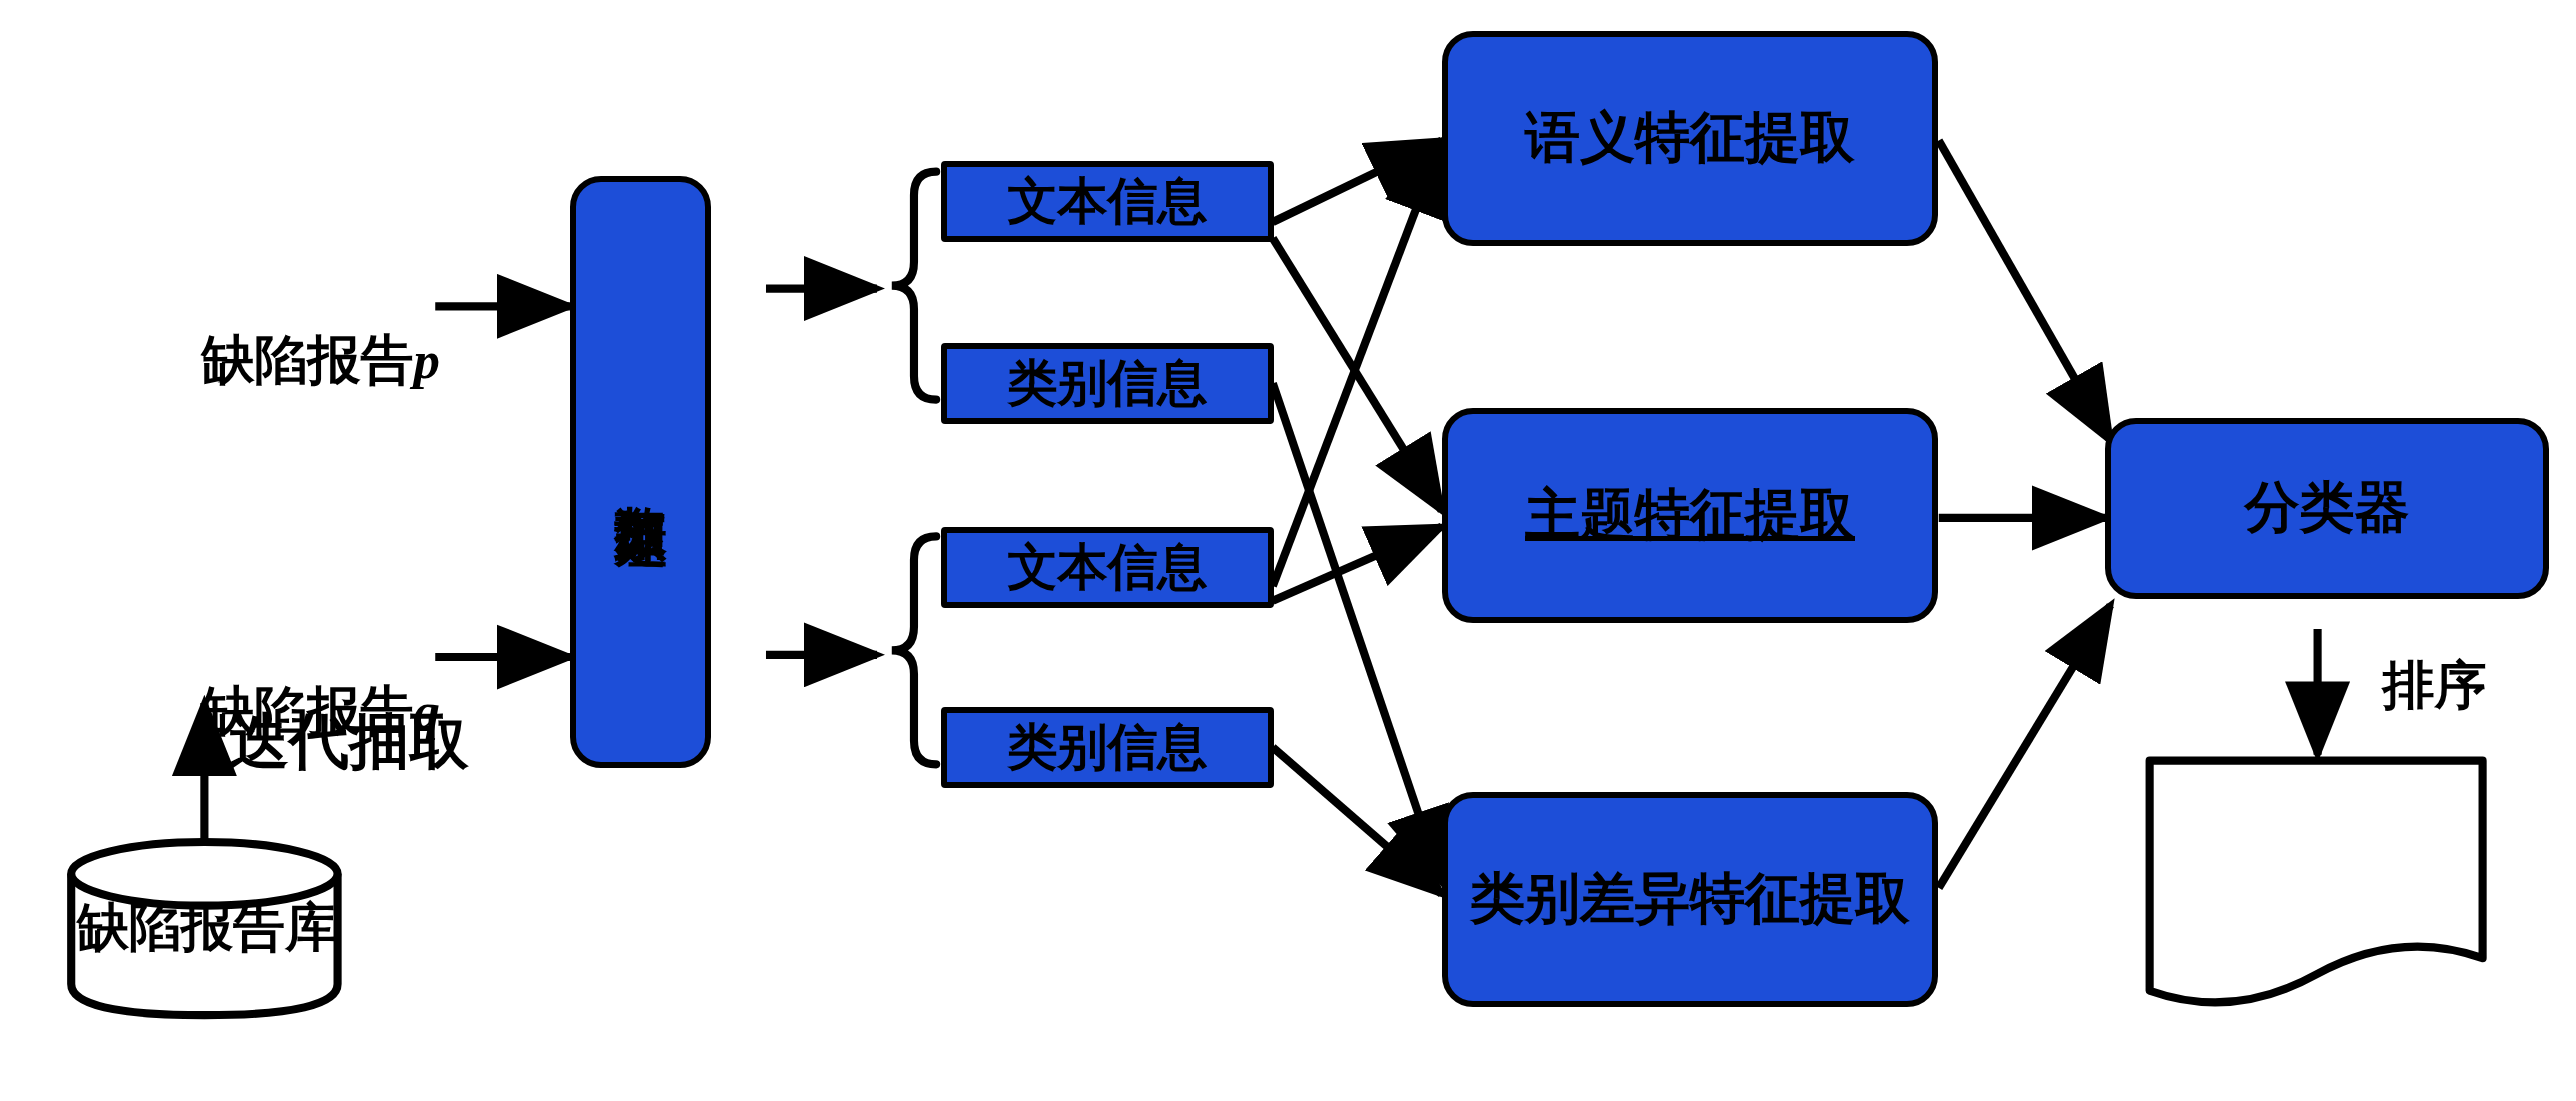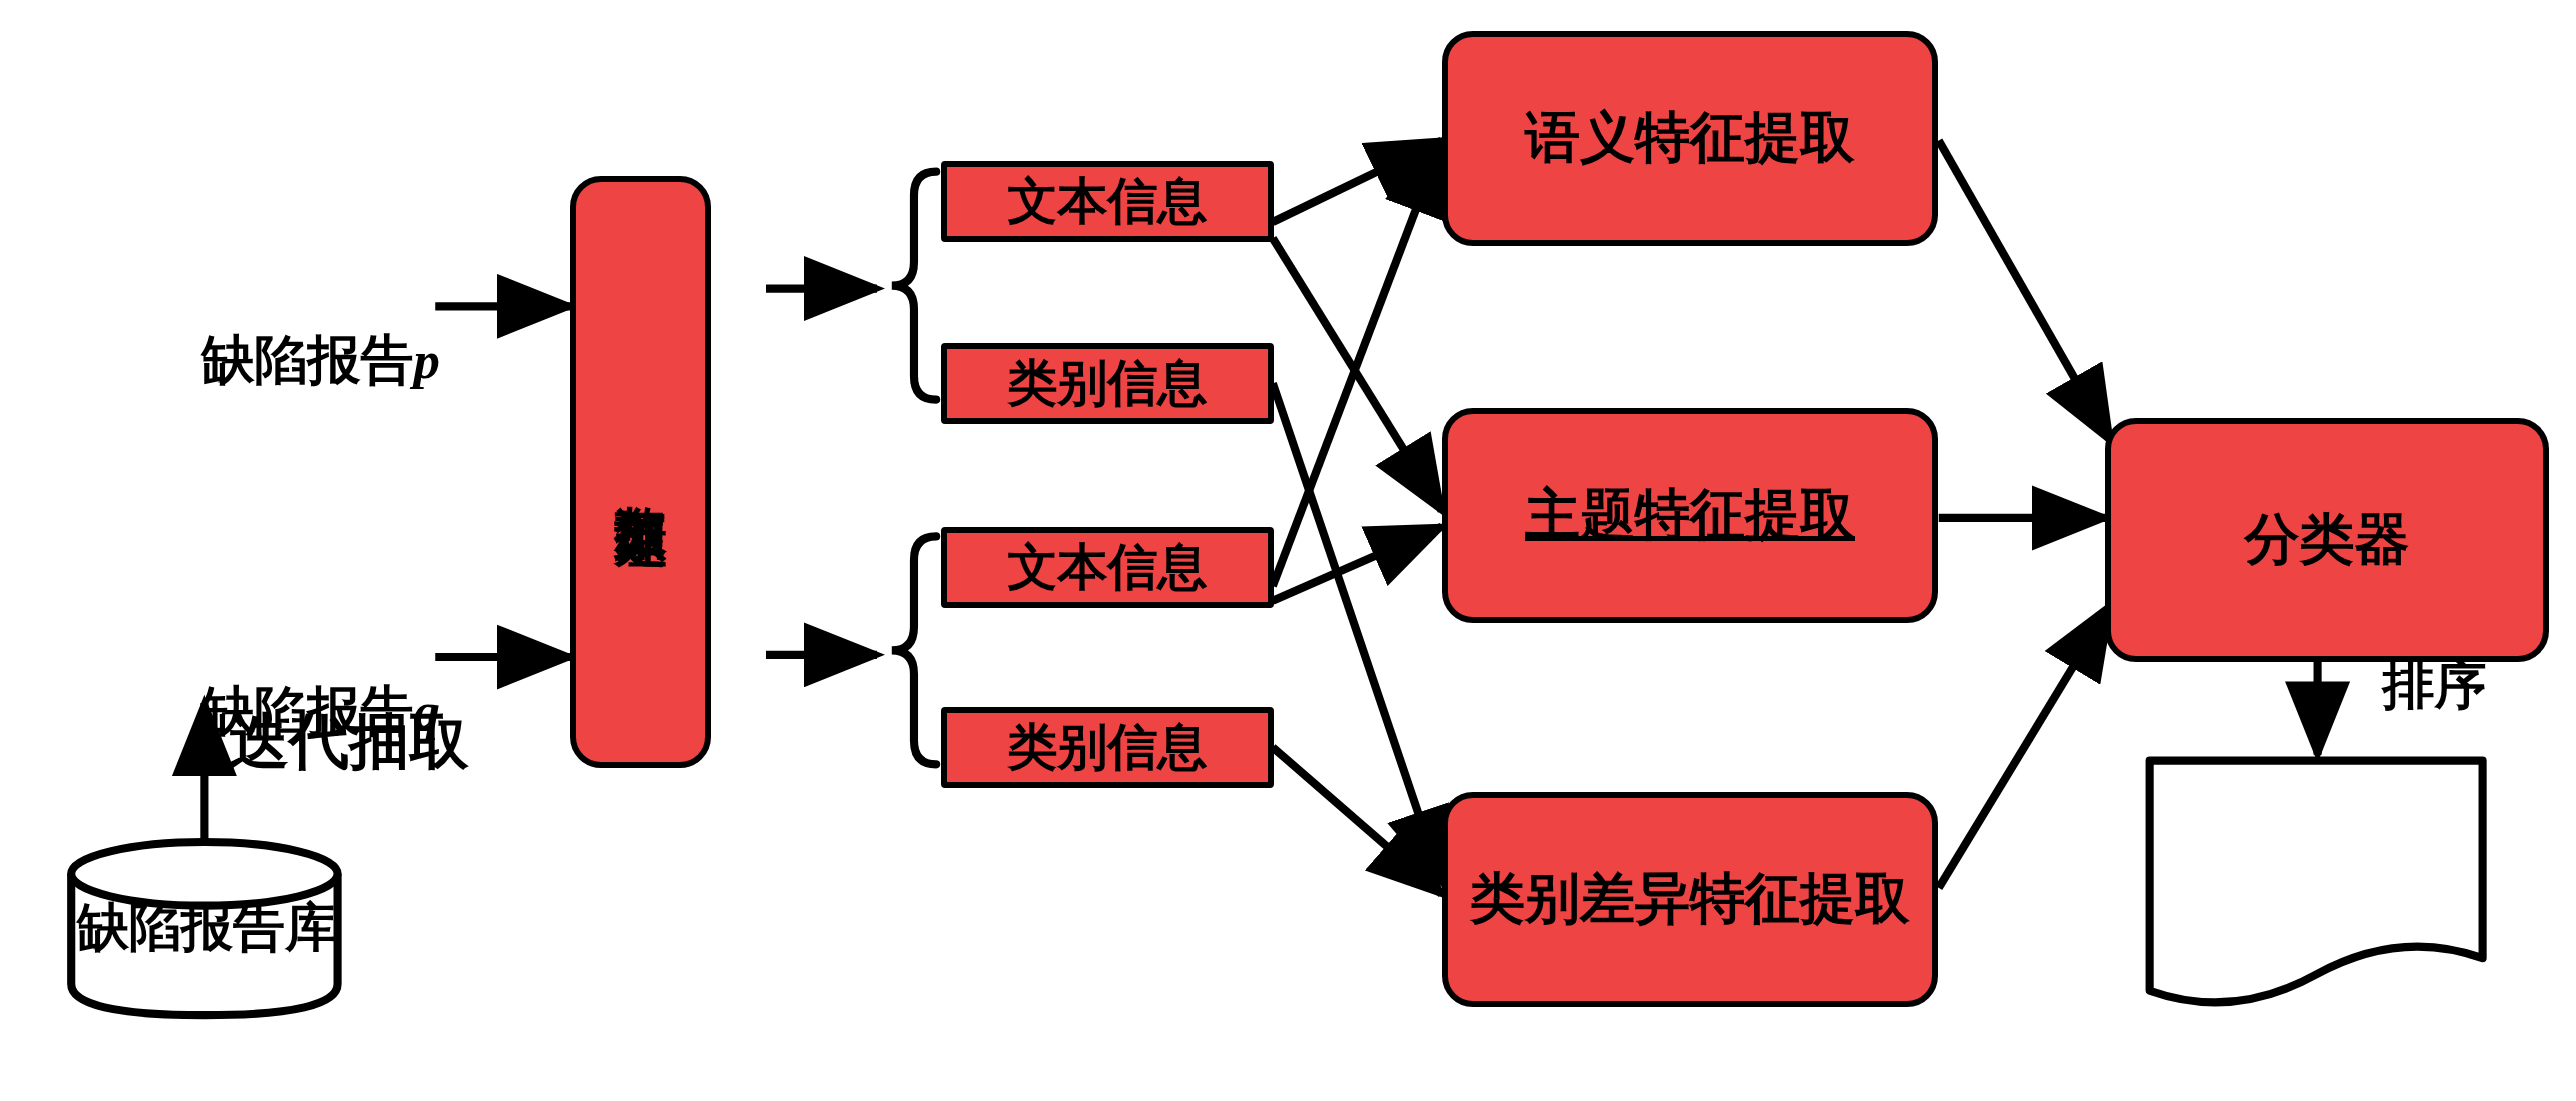--- a/index.html
+++ b/index.html
@@ -23,21 +23,21 @@
     pointer-events: none;
   }
   .node {
     position: absolute;
     box-sizing: border-box;
     display: flex;
     align-items: center;
     justify-content: center;
     text-align: center;
     color: #000000;
-    background: #ef4444;
+    background: #1d4ed8;
     line-height: 1.18;
   }
   
   .proc {
     border: 6.7px solid #000000;
     border-radius: 31px;
     font-size: 55px;
     font-weight: 600;
   }
   
@@ -148,19 +148,19 @@
 
   <div class="node proc" style="left:1442px; top:31px; width:496px; height:215px;">语义特征提取</div>
 
   <div class="node proc" style="left:1442px; top:408px; width:496px; height:215px;text-decoration:underline;">主题特征提取</div>
 
   <div class="node proc twoline" style="left:1442px; top:792px; width:496px; height:215px; flex-direction:row;">
     <span>类别差异特征</span>
     <span>提取</span>
   </div>
 
-  <div class="node proc" style="left:2105px; top:418px; width:444px; height:244px;">分类器</div>
+  <div class="node proc" style="left:2105px; top:418px; width:444px; height:181px;">分类器</div>
 
   <div class="plain" style="left:2342px; top:655px; width:185px; text-align:center; font-size:52px;">排序</div>
 
 
 </div>
 
 
 </body></html>

